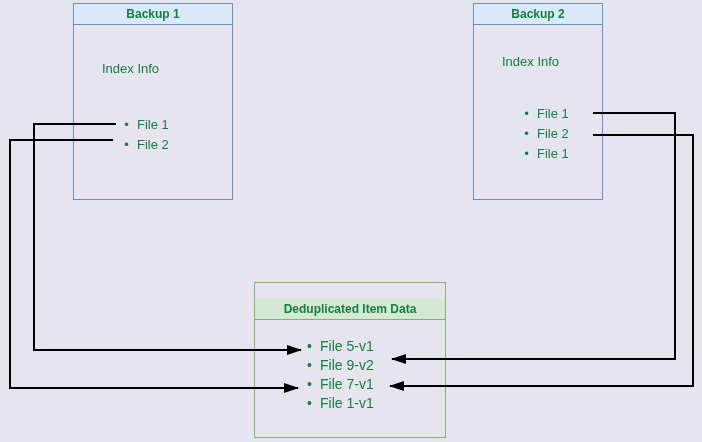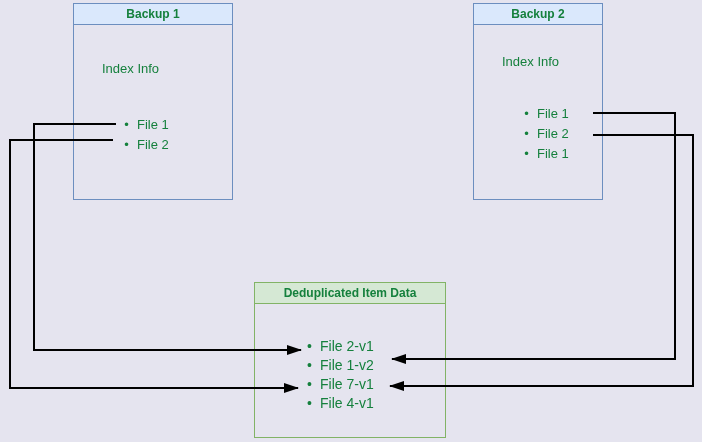--- a/index.html
+++ b/index.html
@@ -14,21 +14,21 @@
   .box{position:absolute;border:1.5px solid;box-sizing:border-box;}
   .box.blue{border-color:var(--blue-border,#6C8EBF);}
   .box.green{border-color:var(--green-border,#82B366);}
   .box-header{
     position:absolute;left:0;right:0;top:0;
     height:20px;line-height:20px;
     text-align:center;font-weight:bold;font-size:12px;
     border-bottom:1.5px solid;
   }
   .blue .box-header{background:var(--blue-header,#DAE8FC);border-color:var(--blue-border,#6C8EBF);}
-  .green .box-header{background:var(--green-header,#D5E8D4);border-color:var(--green-border,#82B366);}
+  .green .box-header{background:var(--green-header,#D5E8D4);border-color:var(--green-border,#82B366);margin-top:16px;}
   .subtitle{position:absolute;font-size:13px;line-height:18px;white-space:nowrap;}
   .list{position:absolute;}
   .li{display:flex;align-items:center;white-space:nowrap;}
   .bullet{width:17px;text-align:center;flex:0 0 17px;}
   .li-text{padding-left:2px;}
   .list-b .li{height:20px;font-size:13px;}
   .list-d .li{height:19px;font-size:14px;}
 
   #box-backup1{left:73px;top:3px;width:160px;height:197px;}
   #box-backup2{left:473px;top:3px;width:130px;height:197px;}
@@ -82,33 +82,33 @@
           <span class="li-text">File 1</span>
         </div>
       </div>
   </div>
 
   <div class="box green" id="box-dedup">
     <div class="box-header">Deduplicated Item Data</div>
     <div class="list list-d" id="dedup-list">
         <div class="li">
           <span class="bullet">•</span>
-          <span class="li-text">File 2-v1</span>
+          <span class="li-text">File 5-v1</span>
         </div>
         <div class="li">
           <span class="bullet">•</span>
-          <span class="li-text">File 1-v2</span>
+          <span class="li-text">File 9-v2</span>
         </div>
         <div class="li">
           <span class="bullet">•</span>
           <span class="li-text">File 7-v1</span>
         </div>
         <div class="li">
           <span class="bullet">•</span>
-          <span class="li-text">File 4-v1</span>
+          <span class="li-text">File 1-v1</span>
         </div>
       </div>
   </div>
 
   <svg id="arrow-layer" width="702" height="442" viewBox="0 0 702 442">
     <defs>
       <marker id="ah" markerUnits="userSpaceOnUse" markerWidth="15" markerHeight="10" refX="14" refY="5" orient="auto">
         <path d="M0,0 L15,5 L0,10 Z"></path>
       </marker>
     </defs>

